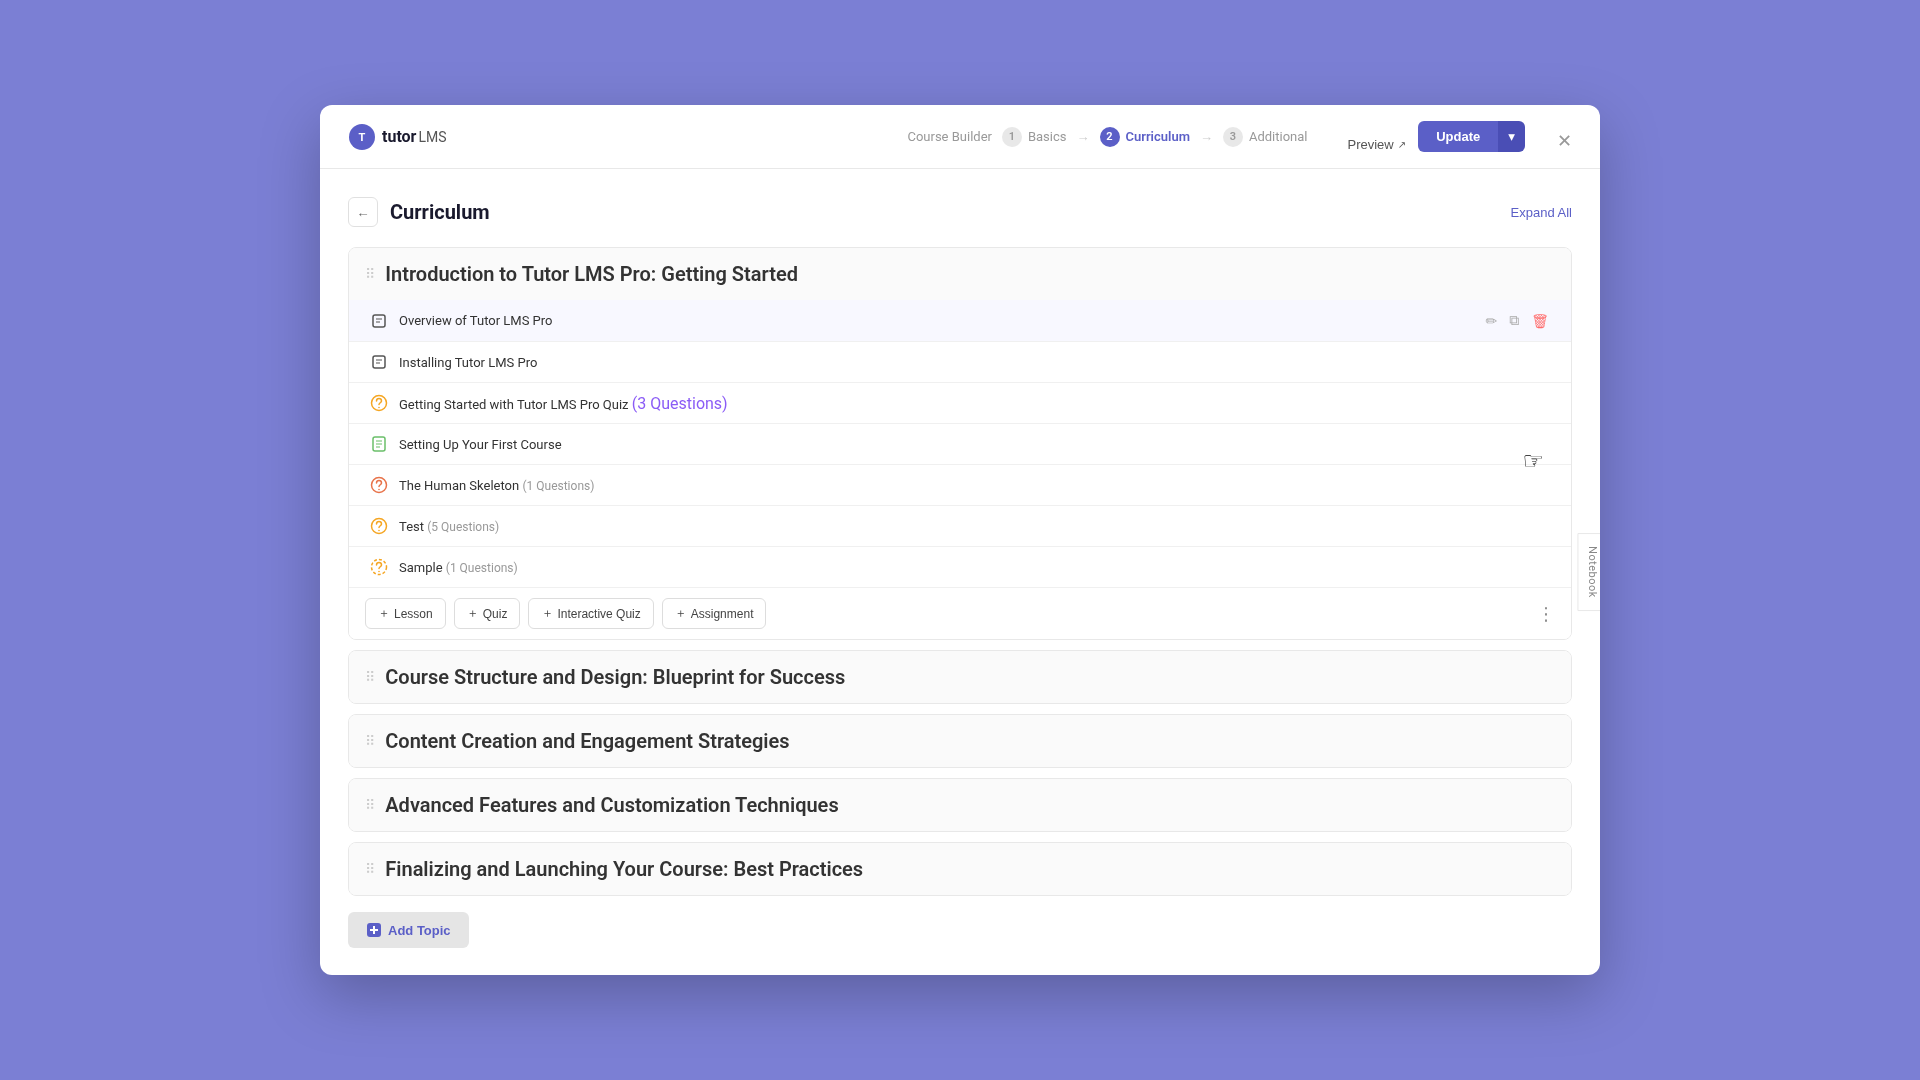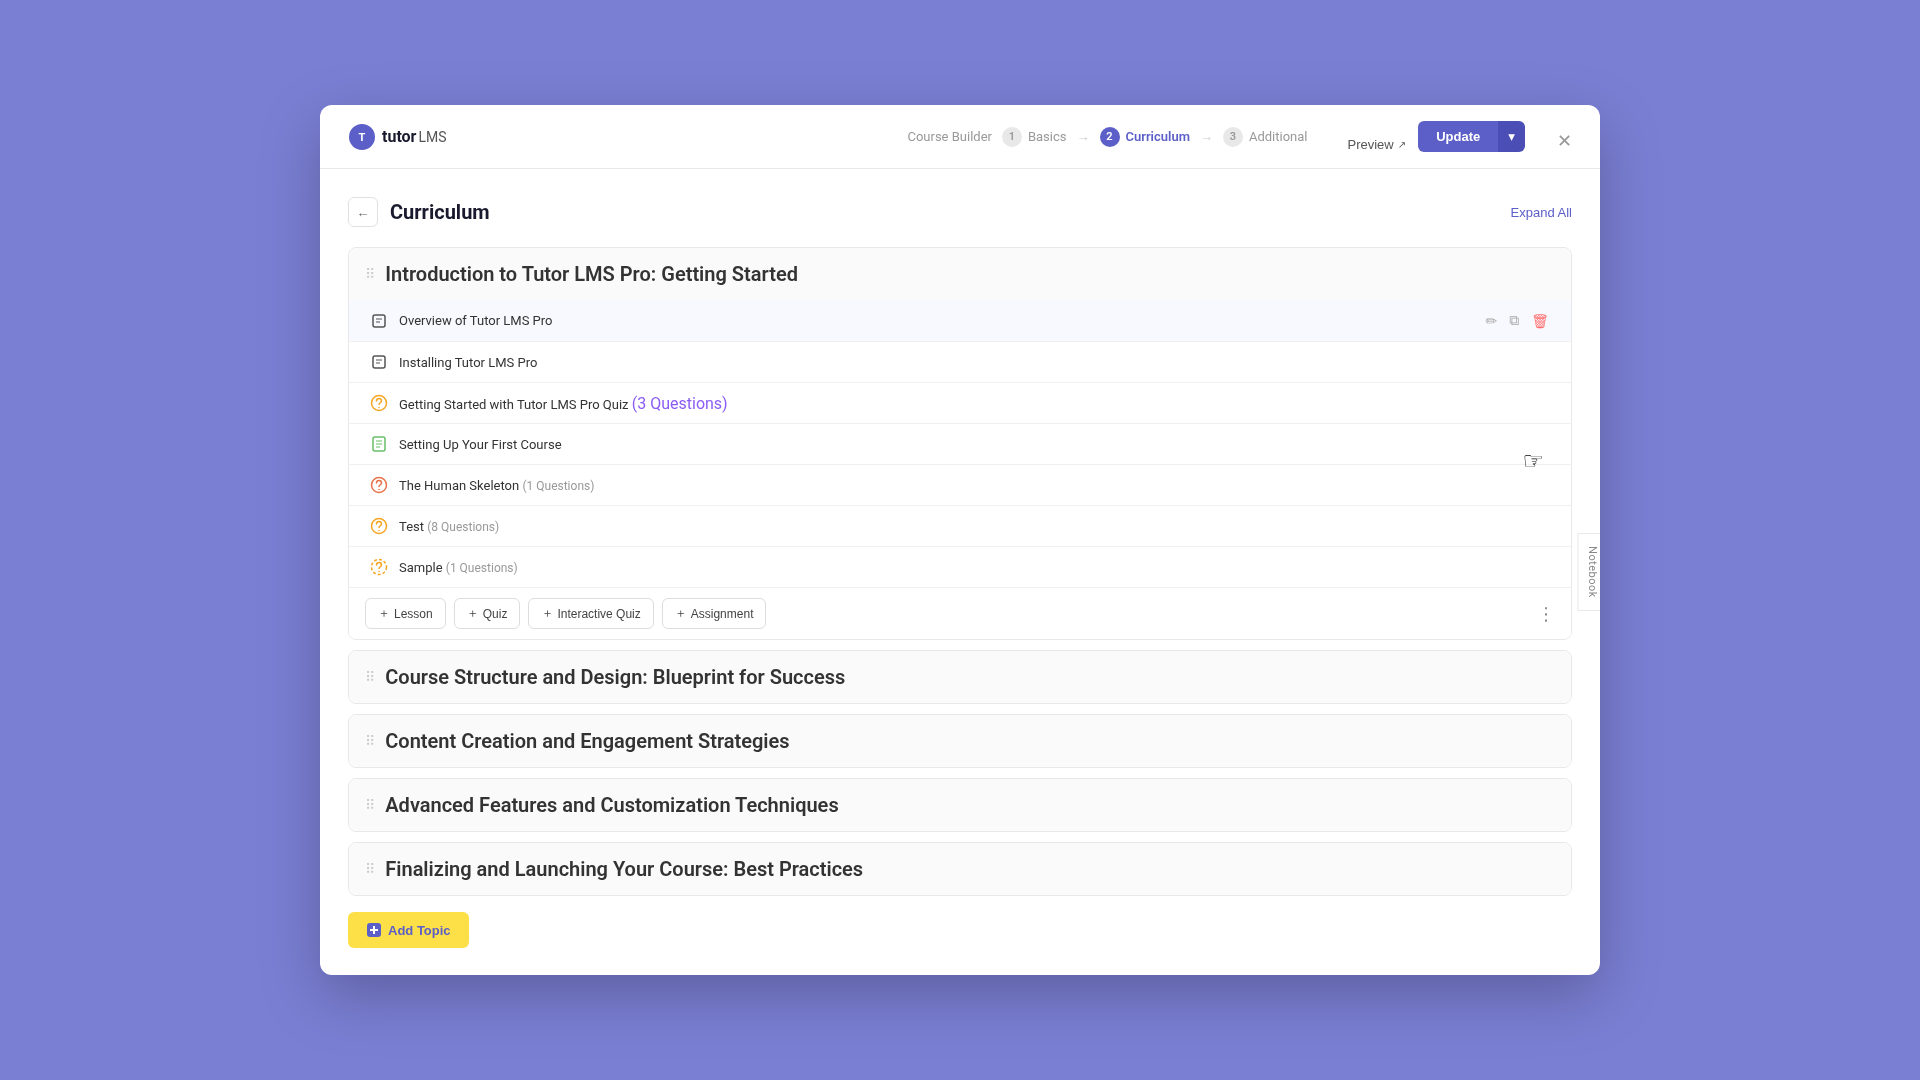--- a/index.html
+++ b/index.html
@@ -268,21 +268,21 @@
       cursor: pointer;
       color: #888;
       font-size: 18px;
     }
     
     .add-topic-btn {
       display: flex;
       align-items: center;
       gap: 6px;
       padding: 10px 18px;
-      background: #fde047;
+      background: #e5e5e5;
       color: #5b5fc7;
       border: none;
       border-radius: 6px;
       font-size: 13px;
       font-weight: 600;
       cursor: pointer;
       margin-top: 16px;
     }
     
     .notebook-tab {
@@ -443,21 +443,21 @@
         </div>
 
         <div class="lesson-item">
           <div class="item-icon">
             <svg width="18" height="18" viewBox="0 0 18 18" fill="none">
                 <circle cx="9" cy="9" r="7.5" stroke="#f5a623" stroke-width="1.5"></circle>
                 <path d="M6.5 7c0-1.38 1.12-2.5 2.5-2.5s2.5 1.12 2.5 2.5c0 1.5-2.5 2-2.5 3.5" stroke="#f5a623" stroke-width="1.5" stroke-linecap="round"></path>
                 <circle cx="9" cy="13.5" r="0.8" fill="#f5a623"></circle>
               </svg>
           </div>
-          <span class="item-title">Test <span style="color:#999;font-size:12px">(8 Questions)</span></span>
+          <span class="item-title">Test <span style="color:#999;font-size:12px">(5 Questions)</span></span>
         </div>
 
         <div class="lesson-item">
           <div class="item-icon">
             <svg width="18" height="18" viewBox="0 0 18 18" fill="none">
                 <circle cx="9" cy="9" r="7.5" stroke="#f5a623" stroke-width="1.5" stroke-dasharray="3 2"></circle>
                 <path d="M6.5 7c0-1.38 1.12-2.5 2.5-2.5s2.5 1.12 2.5 2.5c0 1.5-2.5 2-2.5 3.5" stroke="#f5a623" stroke-width="1.5" stroke-linecap="round"></path>
                 <circle cx="9" cy="13.5" r="0.8" fill="#f5a623"></circle>
               </svg>
           </div>

